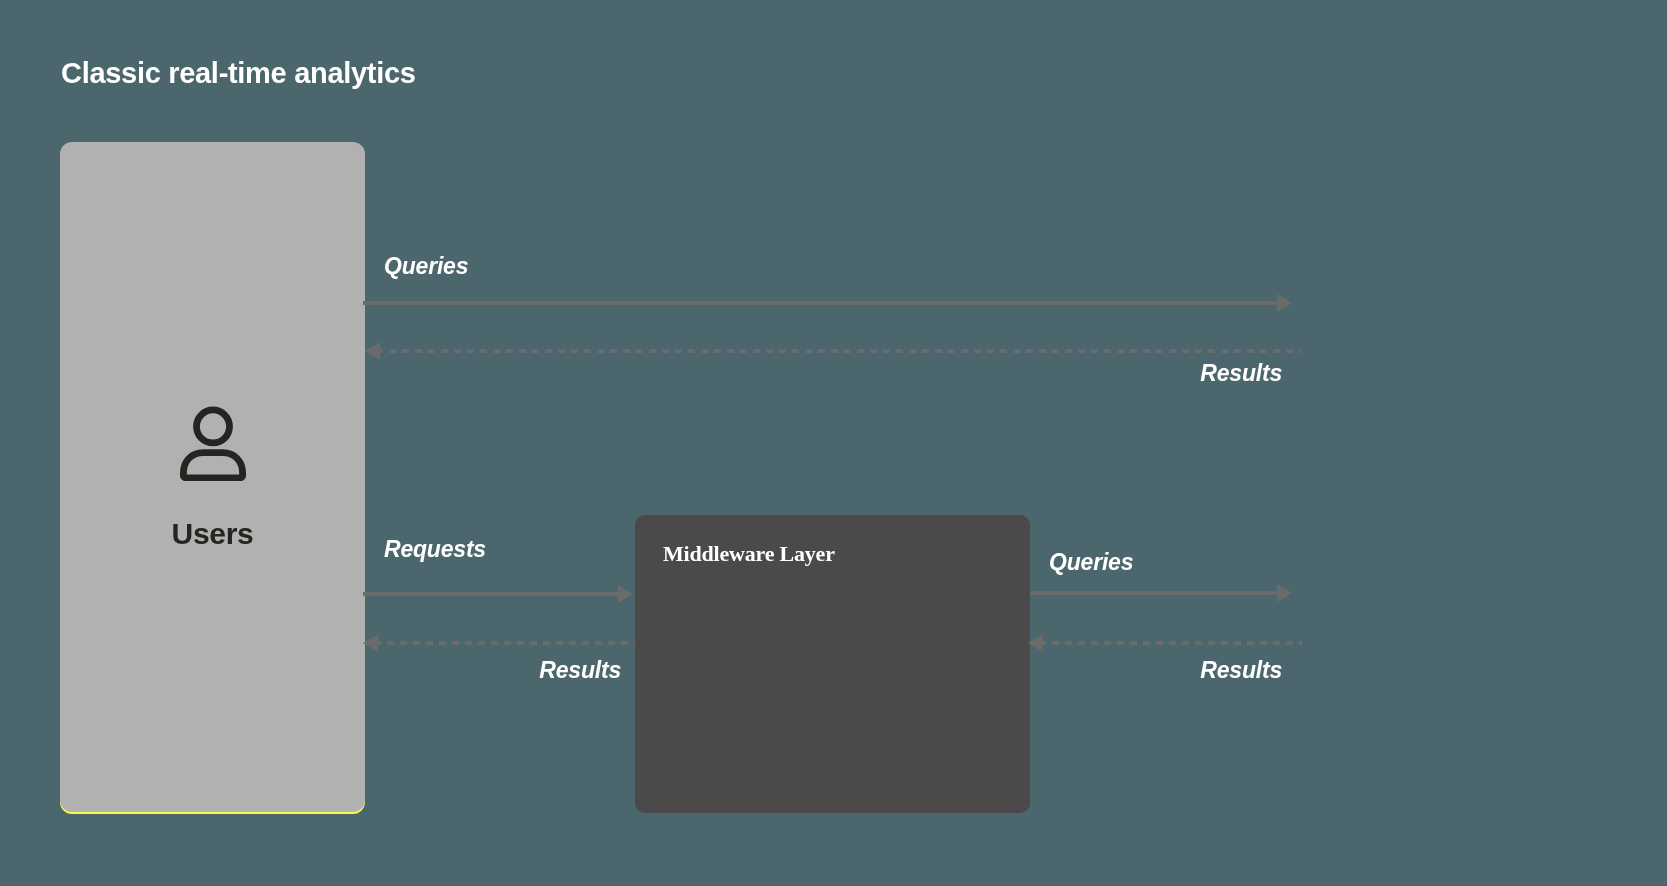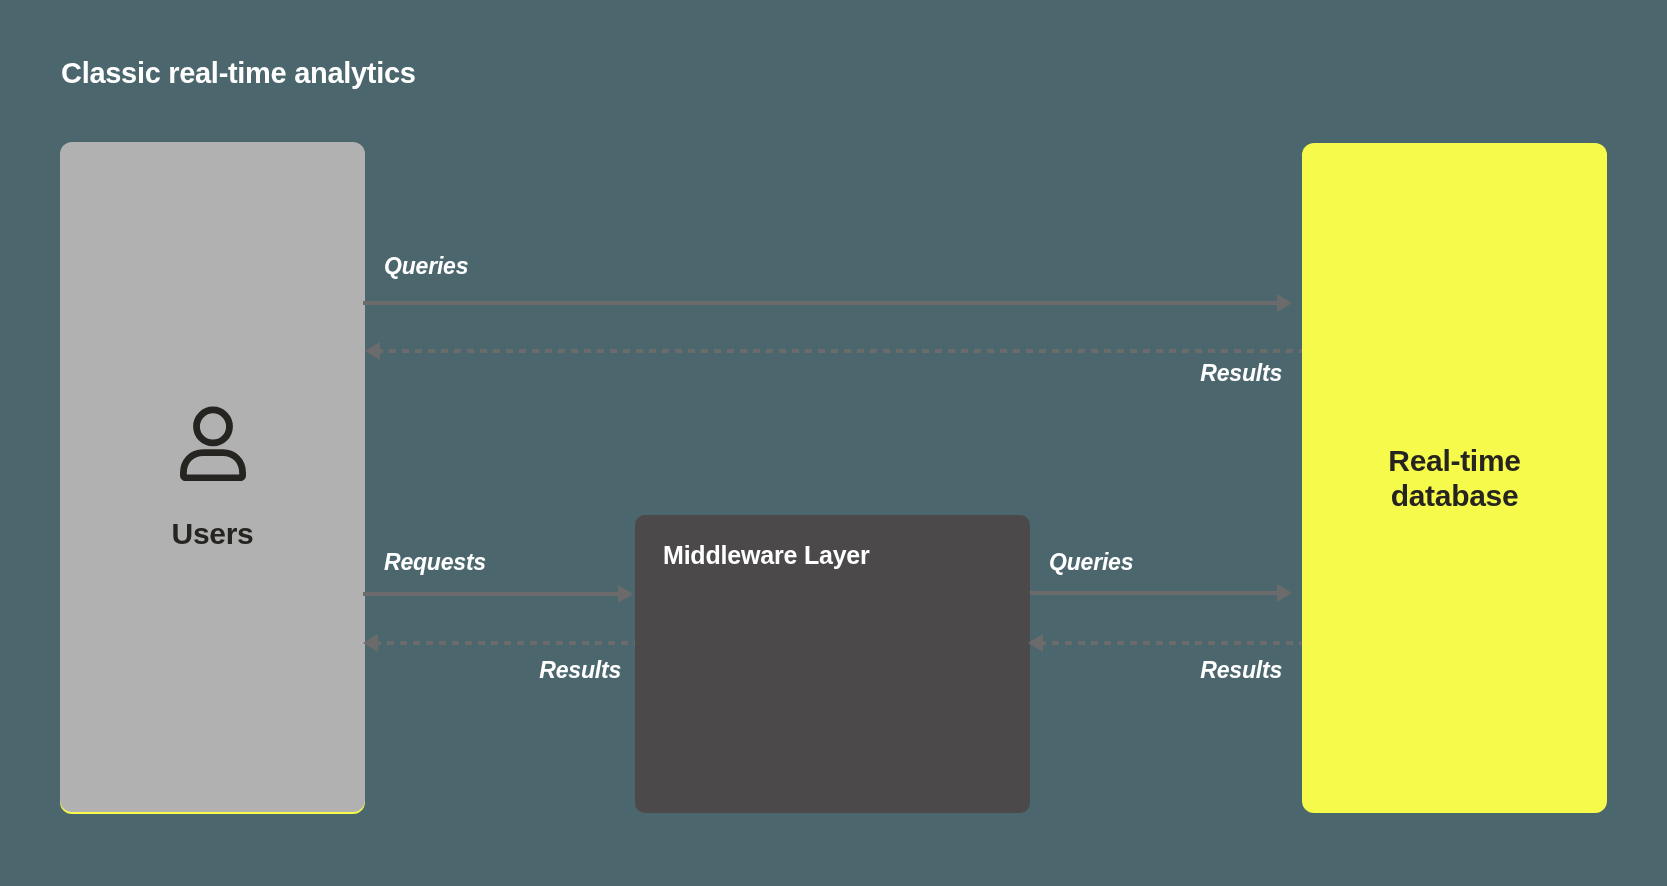--- a/index.html
+++ b/index.html
@@ -50,22 +50,23 @@
     letter-spacing: -0.3px;
     margin-top: 20px;
   }
   .node-middleware {
     left: 635px; top: 515px; width: 395px; height: 298px;
     background: var(--mw-bg);
     border-radius: 10px;
     padding: 26px 28px;
   }
   .node-middleware .node-label {
-    font-size: 25px; font-weight: 700; color: var(--light-text);
+    font-size: 22px; font-weight: 700; color: var(--light-text);
     letter-spacing: -0.2px;
+    font-family: Liberation Serif, serif;
   }
   .node-database {
     left: 1302px; top: 143px; width: 305px; height: 670px;
     background: var(--db-bg);
     display: flex; align-items: center; justify-content: center;
   }
   .node-database .node-label {
     font-size: 30px; font-weight: 700; color: var(--dark-text);
     letter-spacing: -0.3px;
     max-width: 210px;
@@ -97,21 +98,21 @@
   .flow-label {
     position: absolute;
     font-size: 23px; font-weight: 700;
     color: var(--light-text);
     letter-spacing: -0.2px;
     white-space: nowrap;
     font-style: italic;
   }
   #lbl-queries-top    { left: 384px;  top: 253px; }
   #lbl-insights       { right: 385px; top: 360px; }
-  #lbl-requests       { left: 384px;  top: 549px; }
+  #lbl-requests       { left: 384px;  top: 536px; }
   #lbl-results-left   { right: 1046px;top: 657px; }
   #lbl-queries-right  { left: 1049px; top: 549px; }
   #lbl-results-right  { right: 385px; top: 657px; }
 
   #arrow-queries-top   { left: 363px;  top: 294px; width: 929px; }
   #arrow-insights      { left: 365px;  top: 342px; width: 937px; }
   #arrow-requests      { left: 363px;  top: 585px; width: 270px; }
   #arrow-results-left  { left: 363px;  top: 634px; width: 272px; }
   #arrow-queries-right { left: 1030px; top: 584px; width: 262px; }
   #arrow-results-right { left: 1028px; top: 634px; width: 274px; }
@@ -130,23 +131,20 @@
         <path d="M24 51 h20 c12.5 0 20.5 9 20.5 21 v2.5 a2.5 2.5 0 0 1 -2.5 2.5 h-56 a2.5 2.5 0 0 1 -2.5 -2.5 v-2.5 c0 -12 8 -21 20.5 -21 z" stroke-linejoin="round"></path>
       </svg>
     </span>
     <span class="node-label">Users</span>
   </div>
 
   <div class="node node-middleware">
     <span class="node-label">Middleware Layer</span>
   </div>
 
-  <div class="node node-database">
-    <span class="node-label">Real-time database</span>
-  </div>
 
   <div class="arrow solid" id="arrow-queries-top">
     <div class="shaft"></div>
     <div class="head point-right"></div>
   </div>
 
   <div class="arrow dashed" id="arrow-insights">
     <div class="shaft"></div>
     <div class="head point-left"></div>
   </div>

